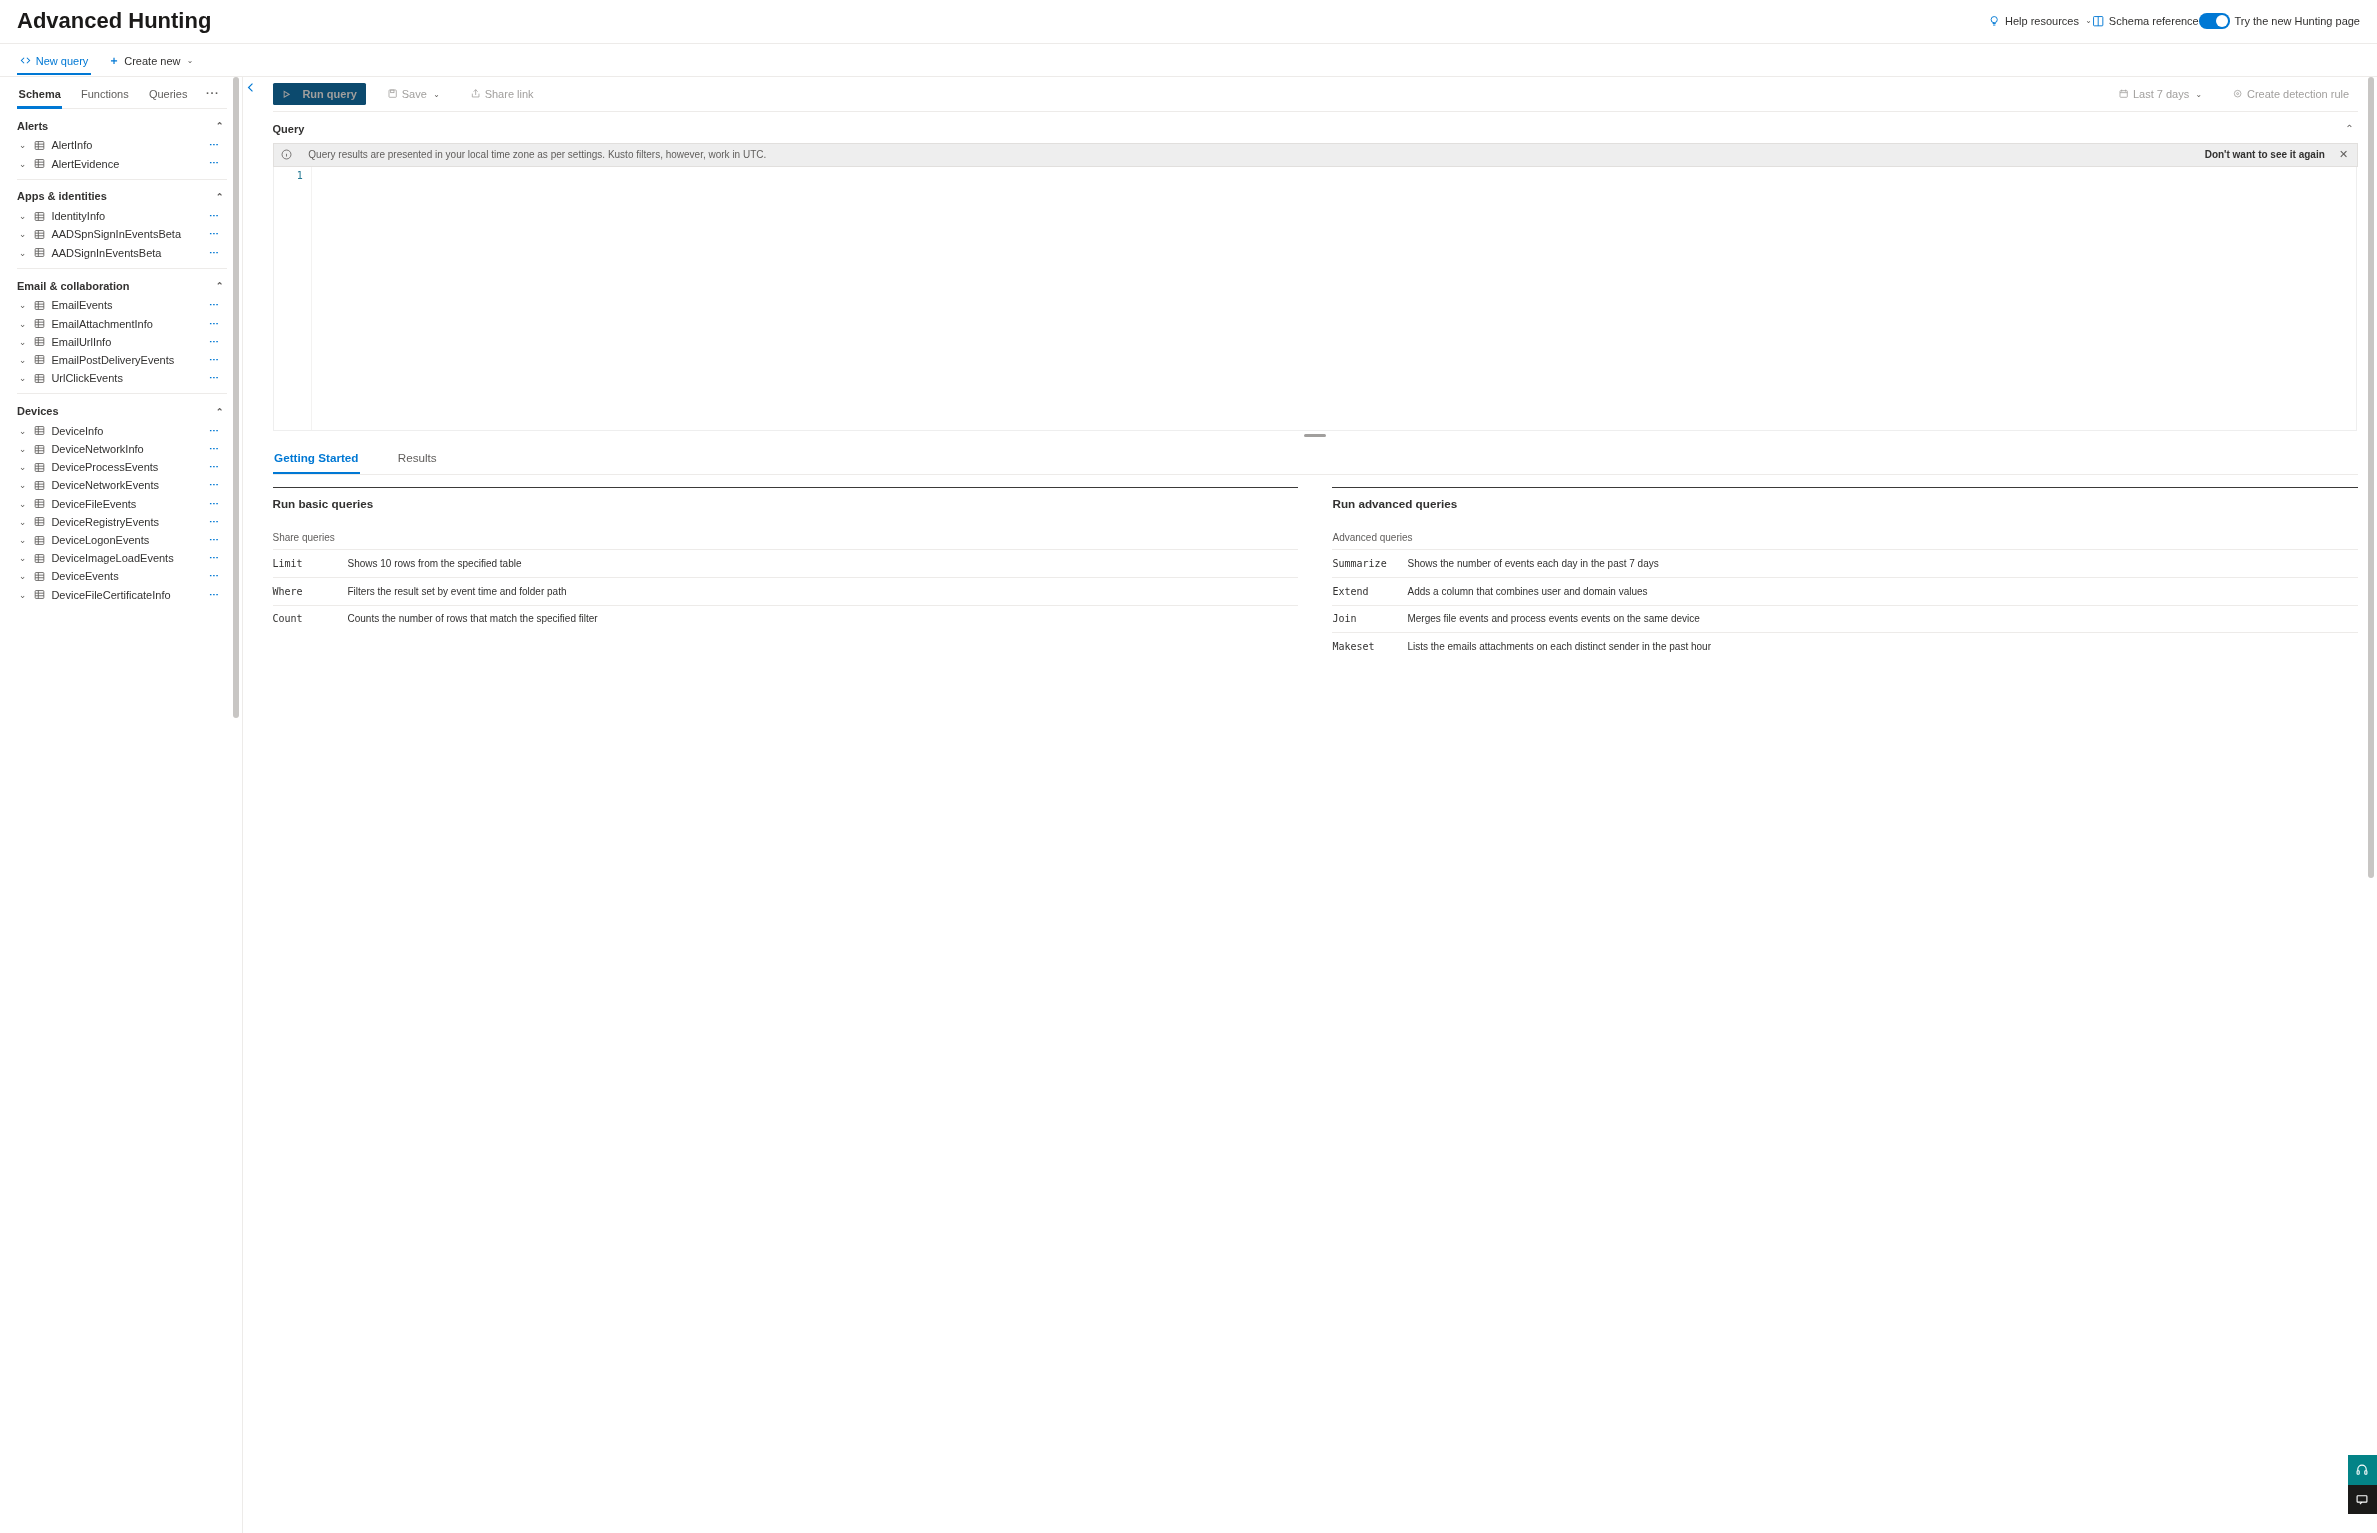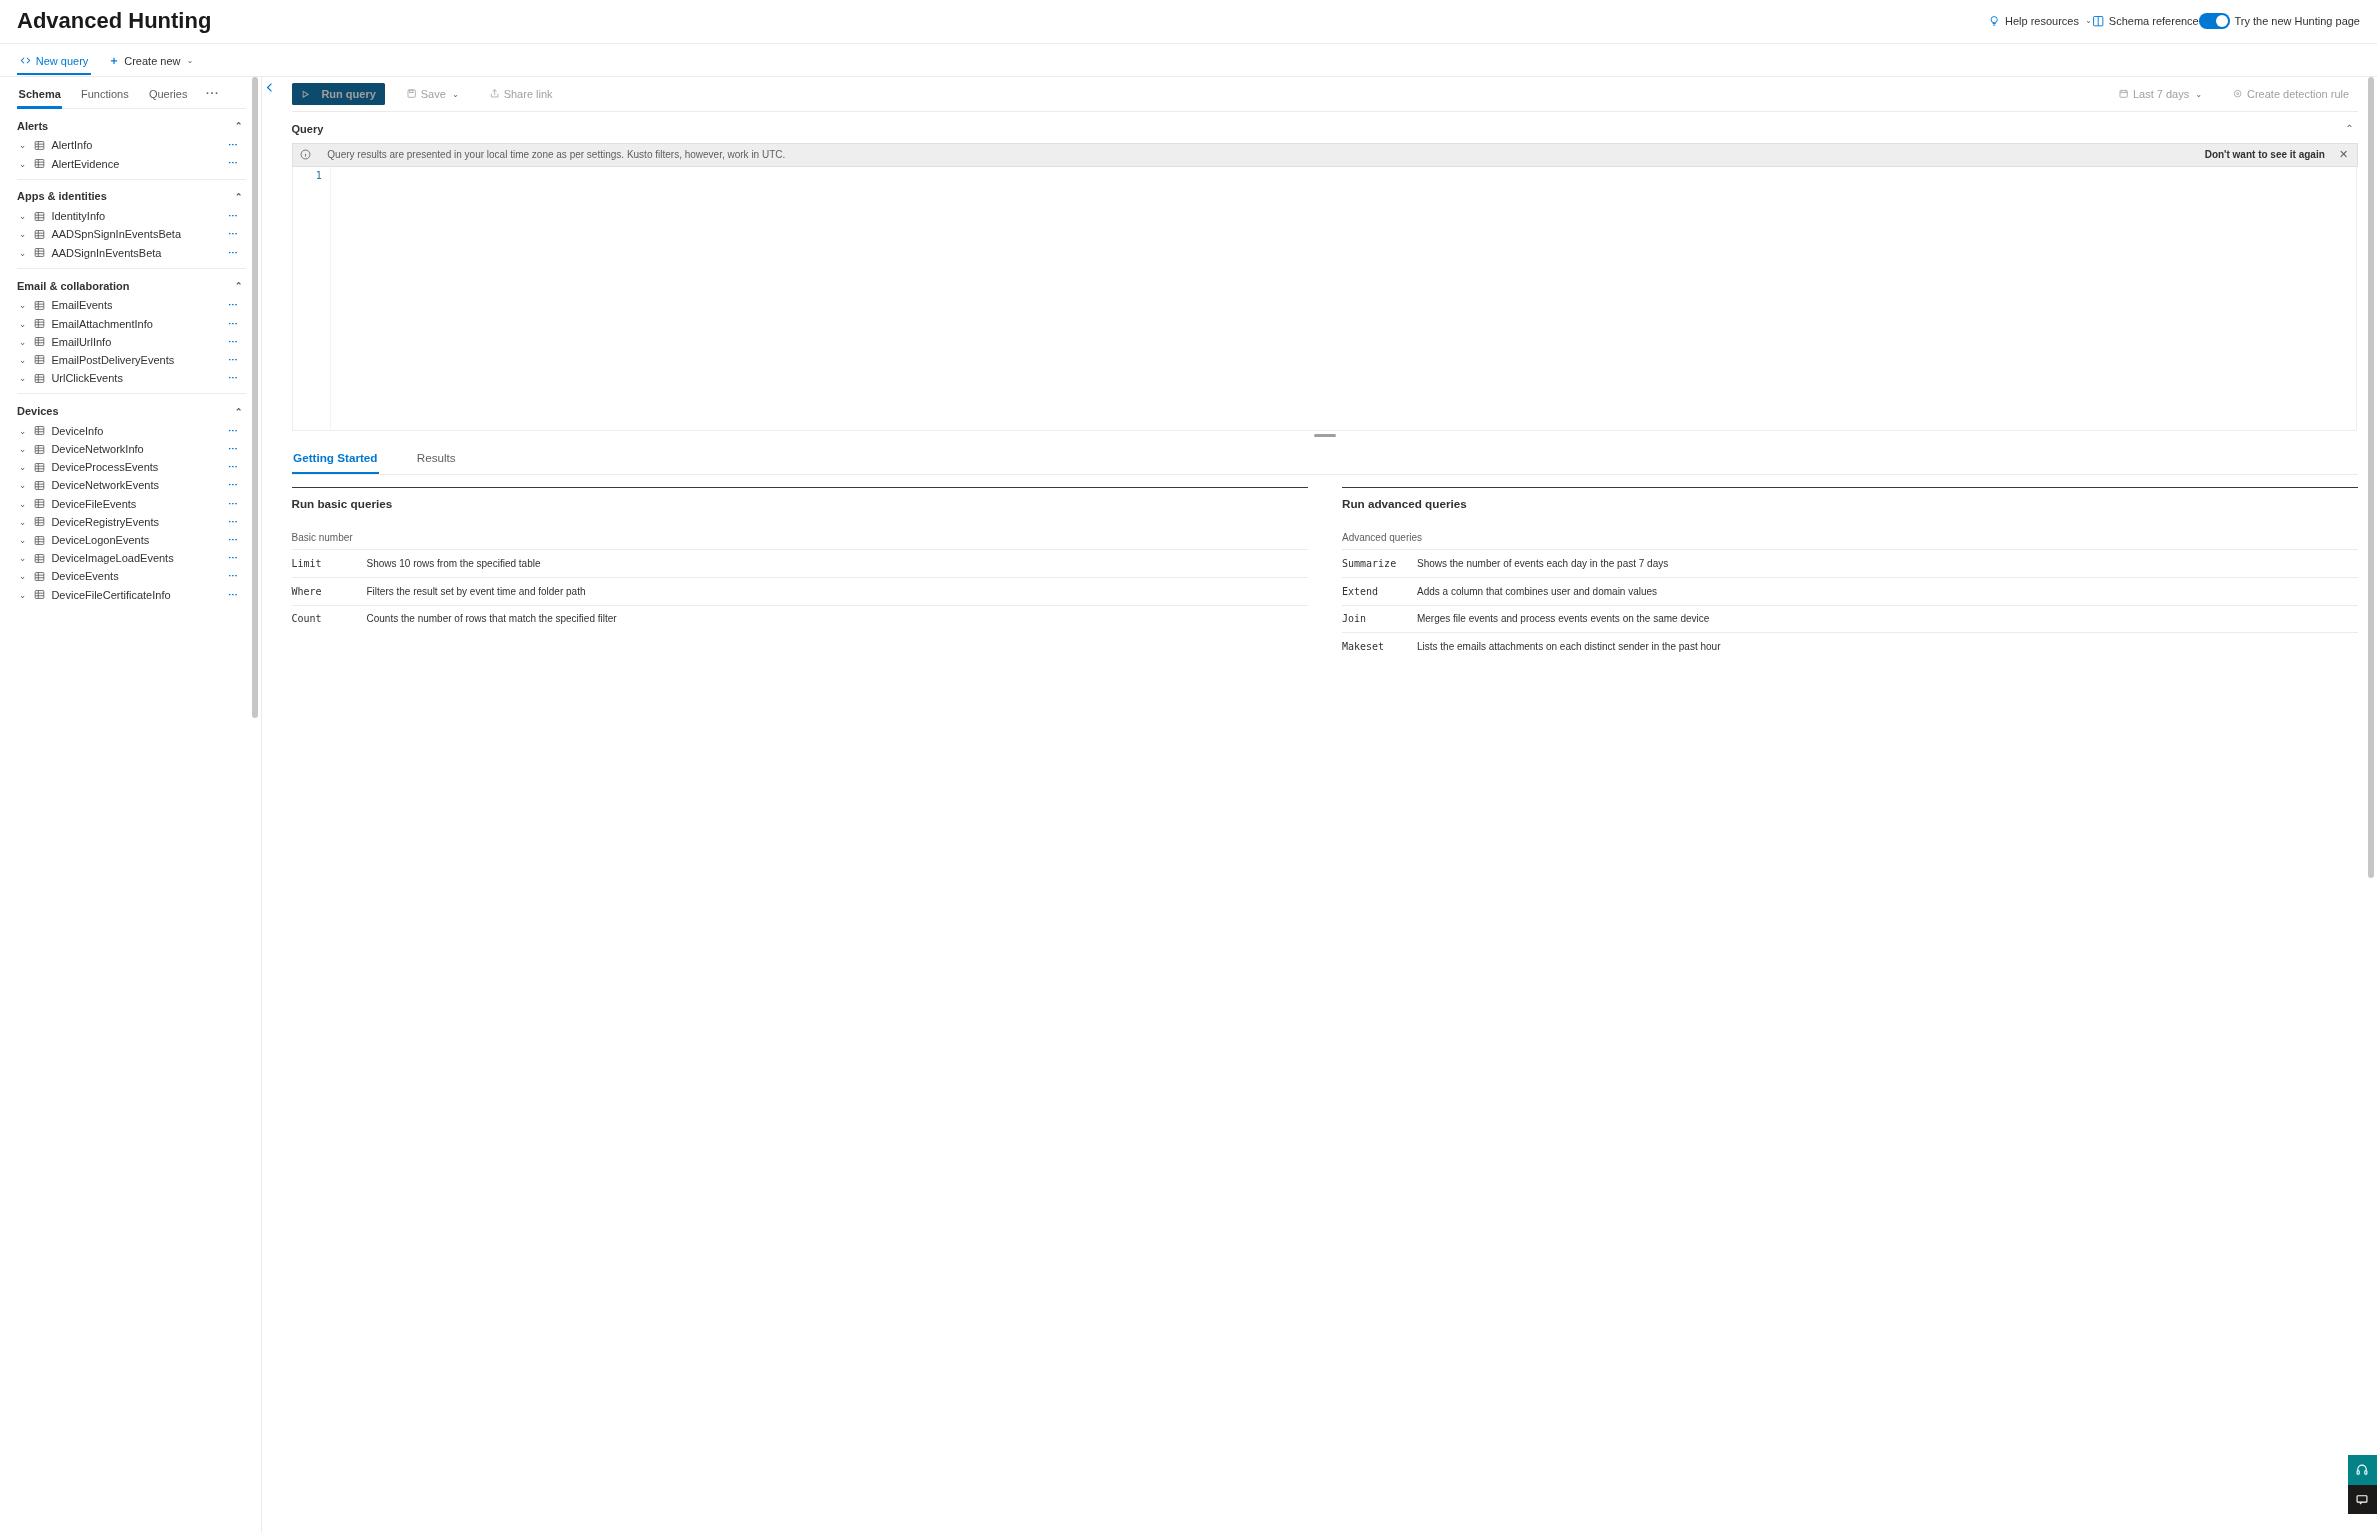--- a/index.html
+++ b/index.html
@@ -21,21 +21,21 @@
   
   .tabs-row { display:flex; align-items:center; gap: 14px; padding: 3.1px 17px 0 17px; border-bottom: 0.8px solid #edebe9; }
   .tab-btn { display:flex; align-items:center; gap:4.7px; padding: 6.2px 3.1px 7.8px 3.1px; cursor:pointer; font-size:11px; position:relative;}
   .tab-btn.active { color:#0078d4; }
   .tab-btn.active::after { content:""; position:absolute; left:0; right:0; bottom:-0.8px; height:2.3px; background:#0078d4; }
   .tab-icon-wrap { color:#0078d4; font-size:11px; display:flex; align-items:center;}
   .plus-icon { color:#0078d4; font-weight:bold;}
 
   
   .workspace { flex:1; display:flex; min-height:0;}
-  .sidebar-wrap { width: 262px; display:flex; position:relative; border-right:0.8px solid #edebe9;}
+  .sidebar-wrap { width: 243px; display:flex; position:relative; border-right:0.8px solid #edebe9;}
   .sidebar { flex:1; overflow-y:auto; padding: 0 3.1px 7.8px 17px; }
   .sidebar-scroll-track { width:12.4px; position:relative;}
   .sidebar-scroll-thumb { position:absolute; top:0; left:3.1px; width:6.2px; height:44%; background:#c8c6c4; border-radius:3.1px;}
   .sidebar-tabs { display:flex; align-items:center; gap:17px; border-bottom:0.8px solid #edebe9; margin-top:4.7px;}
   .sidebar-tab { padding: 6.2px 1.6px 7.8px 1.6px; font-size:11px; color:#605e5c; cursor:pointer; position:relative;}
   .sidebar-tab.active { color:#323130; font-weight:600;}
   .sidebar-tab.active::after { content:""; position:absolute; left:0; right:0; bottom:-0.8px; height:2.3px; background:#0078d4;}
   .sidebar-more { color:#605e5c; font-weight:bold; letter-spacing:0.8px; cursor:pointer; padding-bottom:4.7px;}
 
   .group { margin-top:6px;}
@@ -552,21 +552,21 @@
 
         <div class="bottom-tabs">
           <div class="btab active">Getting Started</div>
           <div class="btab">Results</div>
         </div>
 
         <div class="gs-columns">
           <div class="gs-col">
             <div class="col-topline"></div>
             <div class="col-title">Run basic queries</div>
-            <div class="subhead">Basic number</div>
+            <div class="subhead">Share queries</div>
             <div id="basic-rows">
                 <div class="q-row">
                   <div class="q-key">Limit</div>
                   <div class="q-desc">Shows 10 rows from the specified table</div>
                 </div>
                 <div class="q-row">
                   <div class="q-key">Where</div>
                   <div class="q-desc">Filters the result set by event time and folder path</div>
                 </div>
                 <div class="q-row">

